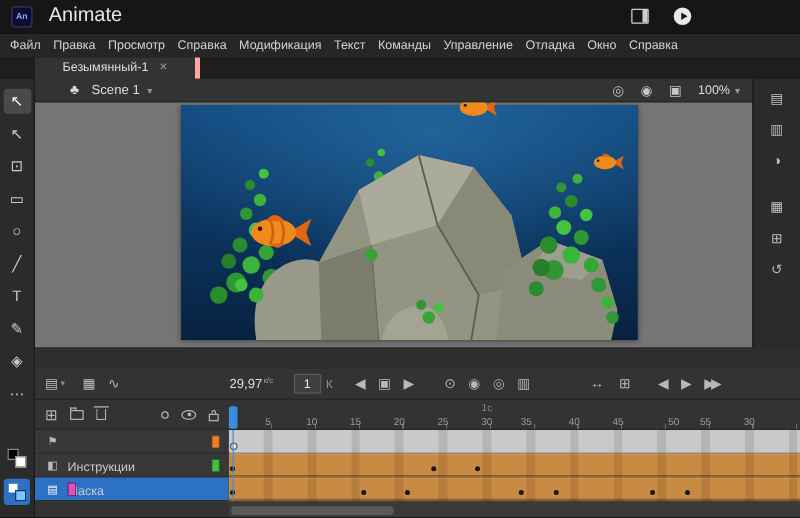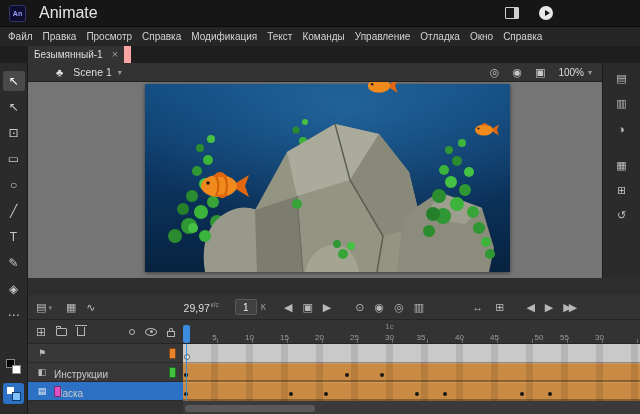--- a/index.html
+++ b/index.html
@@ -15,21 +15,21 @@
   .ws-icon::after{content:"";position:absolute;right:0;top:0;width:4px;height:100%;background:#cfcfcf;}
   .tb-play{width:14px;height:14px;border-radius:50%;background:#e9e9e9;display:flex;align-items:center;justify-content:center;}
   .tb-play .tri{width:0;height:0;border-left:5px solid #161616;border-top:3.5px solid transparent;border-bottom:3.5px solid transparent;margin-left:2px;}
 
   
   .menubar{position:absolute;left:0;top:26px;width:640px;height:20px;background:#262626;display:flex;align-items:center;padding-left:8px;gap:10px;box-sizing:border-box;border-top:1px solid #0b0b0b;}
   .menu-item{font-size:10px;color:#d2d2d2;white-space:nowrap;}
 
   
   .tabrow{position:absolute;left:0;top:46px;width:640px;height:17px;background:#1e1e1e;display:flex;align-items:flex-end;}
-  .doc-tab{margin-left:28px;height:17px;background:#333;display:flex;align-items:center;padding:0 6px;font-size:10px;color:#ddd;gap:9px;border-right:7px solid #fca5a5;}
+  .doc-tab{margin-left:28px;height:17px;background:#333;display:flex;align-items:center;padding:0 22px;font-size:10px;color:#ddd;gap:9px;border-right:4px solid #fca5a5;}
   .tab-close{color:#9a9a9a;font-size:11px;line-height:1;}
 
   
   .editbar{position:absolute;left:28px;top:63px;width:574px;height:19px;background:#333;border-bottom:1px solid #232323;display:flex;align-items:center;font-size:10.5px;box-sizing:border-box;}
   .eb-scene-icon{margin-left:28px;font-size:11px;color:#ddd;}
   .eb-scene{margin-left:10px;color:#ddd;}
   .eb-chev{margin-left:6px;color:#999;font-size:8px;}
   .eb-right{margin-left:auto;display:flex;align-items:center;gap:13px;margin-right:10px;}
   .eb-icon{color:#c6c6c6;font-size:11px;}
   .zoom-box{display:flex;align-items:center;gap:4px;color:#ddd;font-size:10px;}

